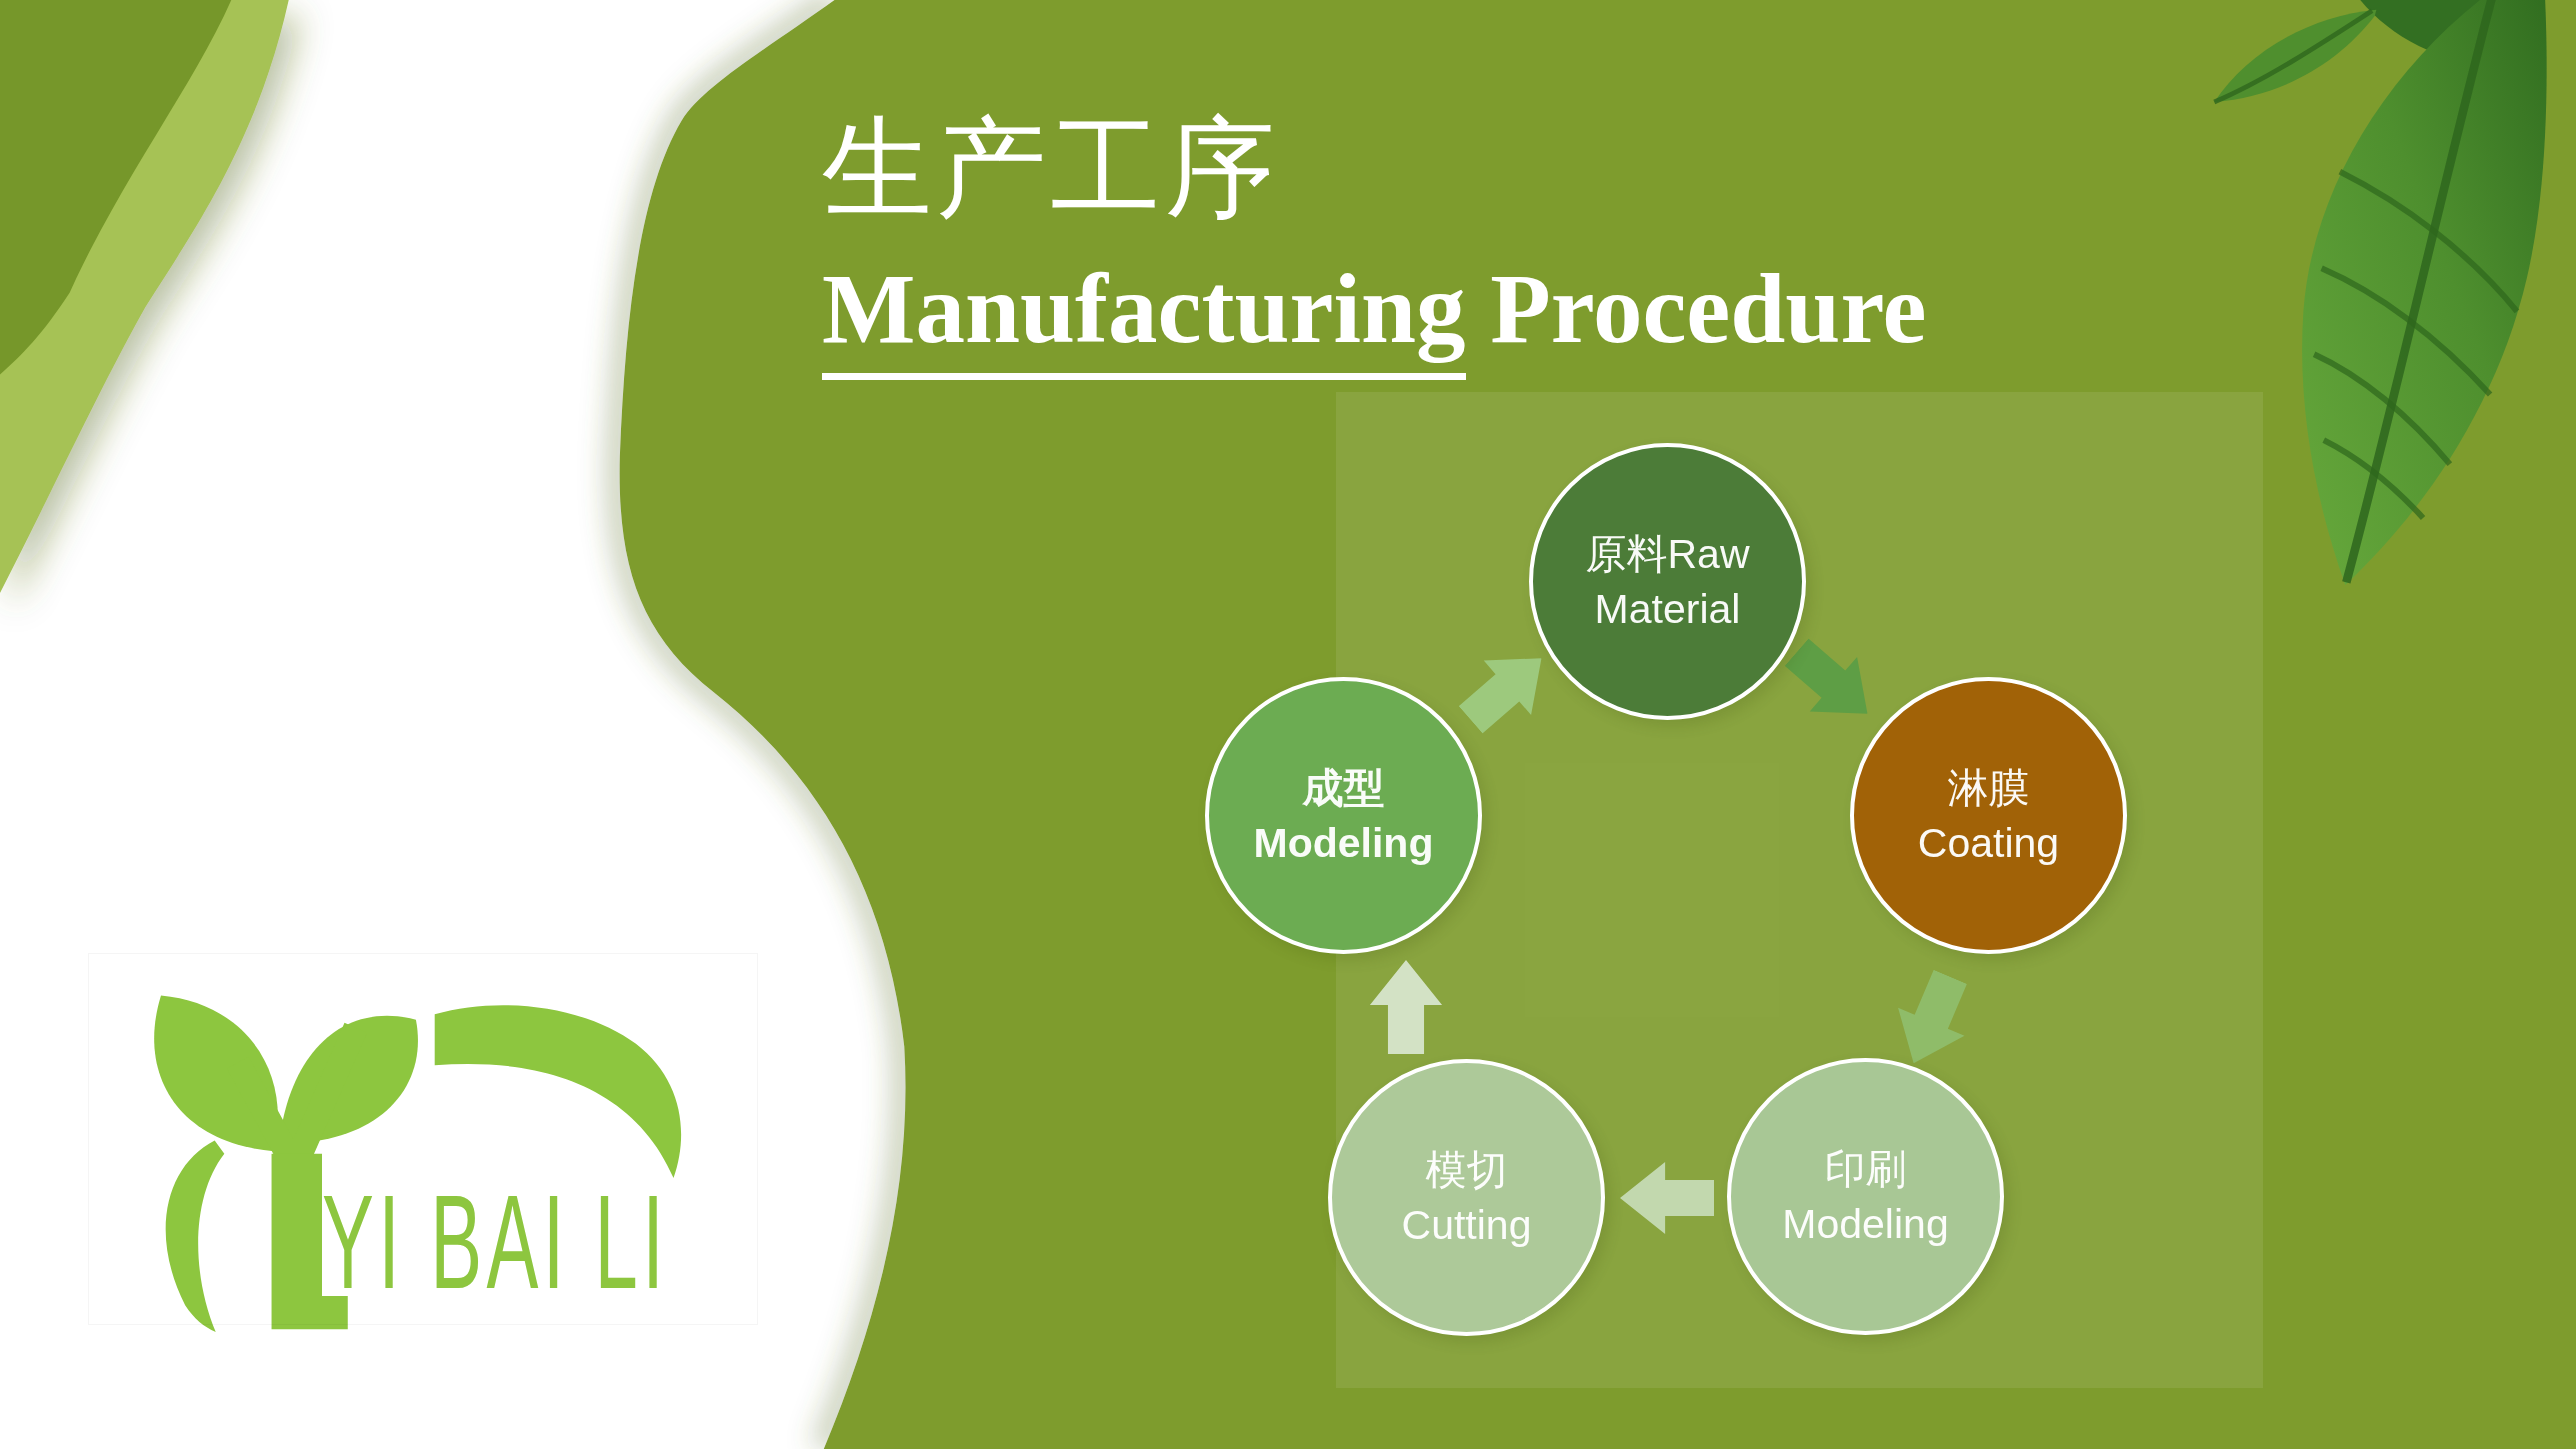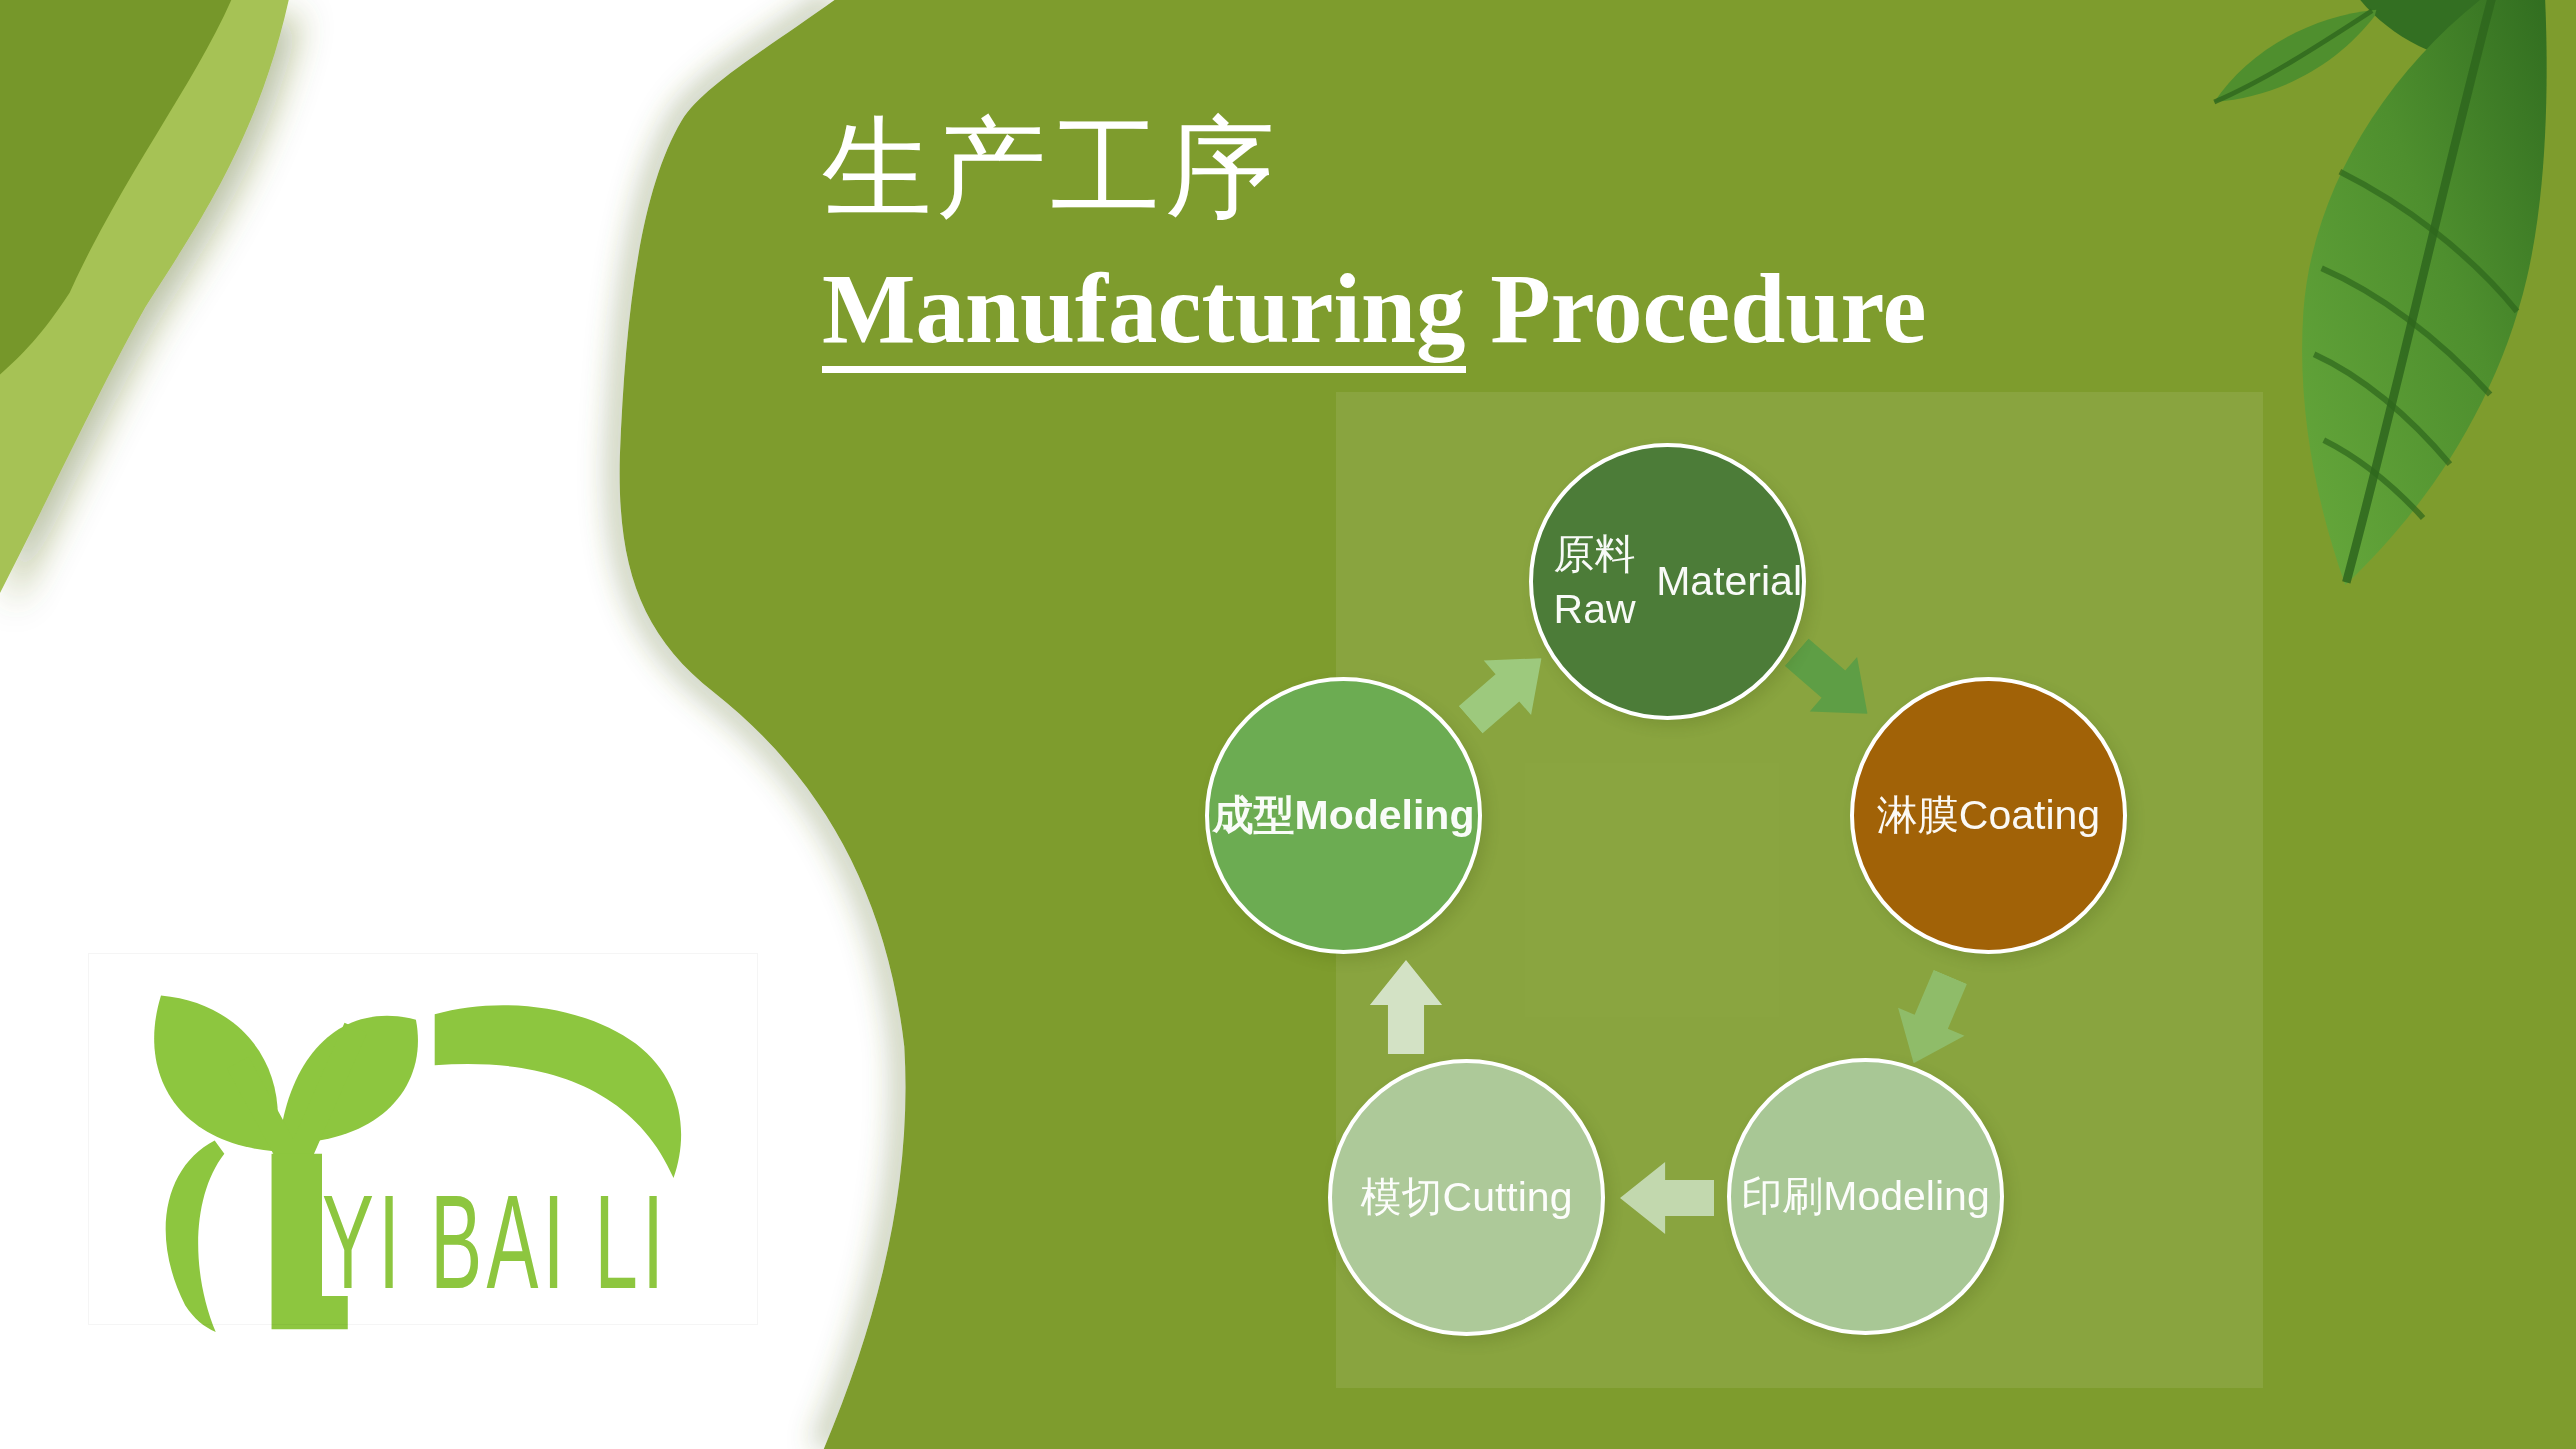--- a/index.html
+++ b/index.html
@@ -41,39 +41,39 @@
   .title-en {
     margin-top: 8.6px;
     font-family: "Liberation Serif", "DejaVu Serif", serif;
     font-weight: 700;
     font-size: 99px;
     line-height: 1.3;
     white-space: pre;
   }
   .underlined {
     border-bottom: 7.5px solid #FFFFFF;
-    padding-bottom: 3px;
+    padding-bottom: 10px;
   }
   
   .diagram-panel {
     position: absolute;
     left: 1336px;
     top: 392px;
     width: 927px;
     height: 996px;
   }
   .process-circle {
     position: absolute;
     width: 269px;
     height: 269px;
     border: 4.3px solid #FFFFFF;
     border-radius: 50%;
     box-sizing: content-box;
     display: flex;
-    flex-direction: row;
+    flex-direction: column;
     align-items: center;
     justify-content: center;
     text-align: center;
     color: rgba(255,255,255,0.96);
     font-size: 41px;
     line-height: 1.32;
     box-shadow: 5.4px 6.4px 14px rgba(55,75,15,0.16);
   }
   .block-arrow {
     position: absolute;

